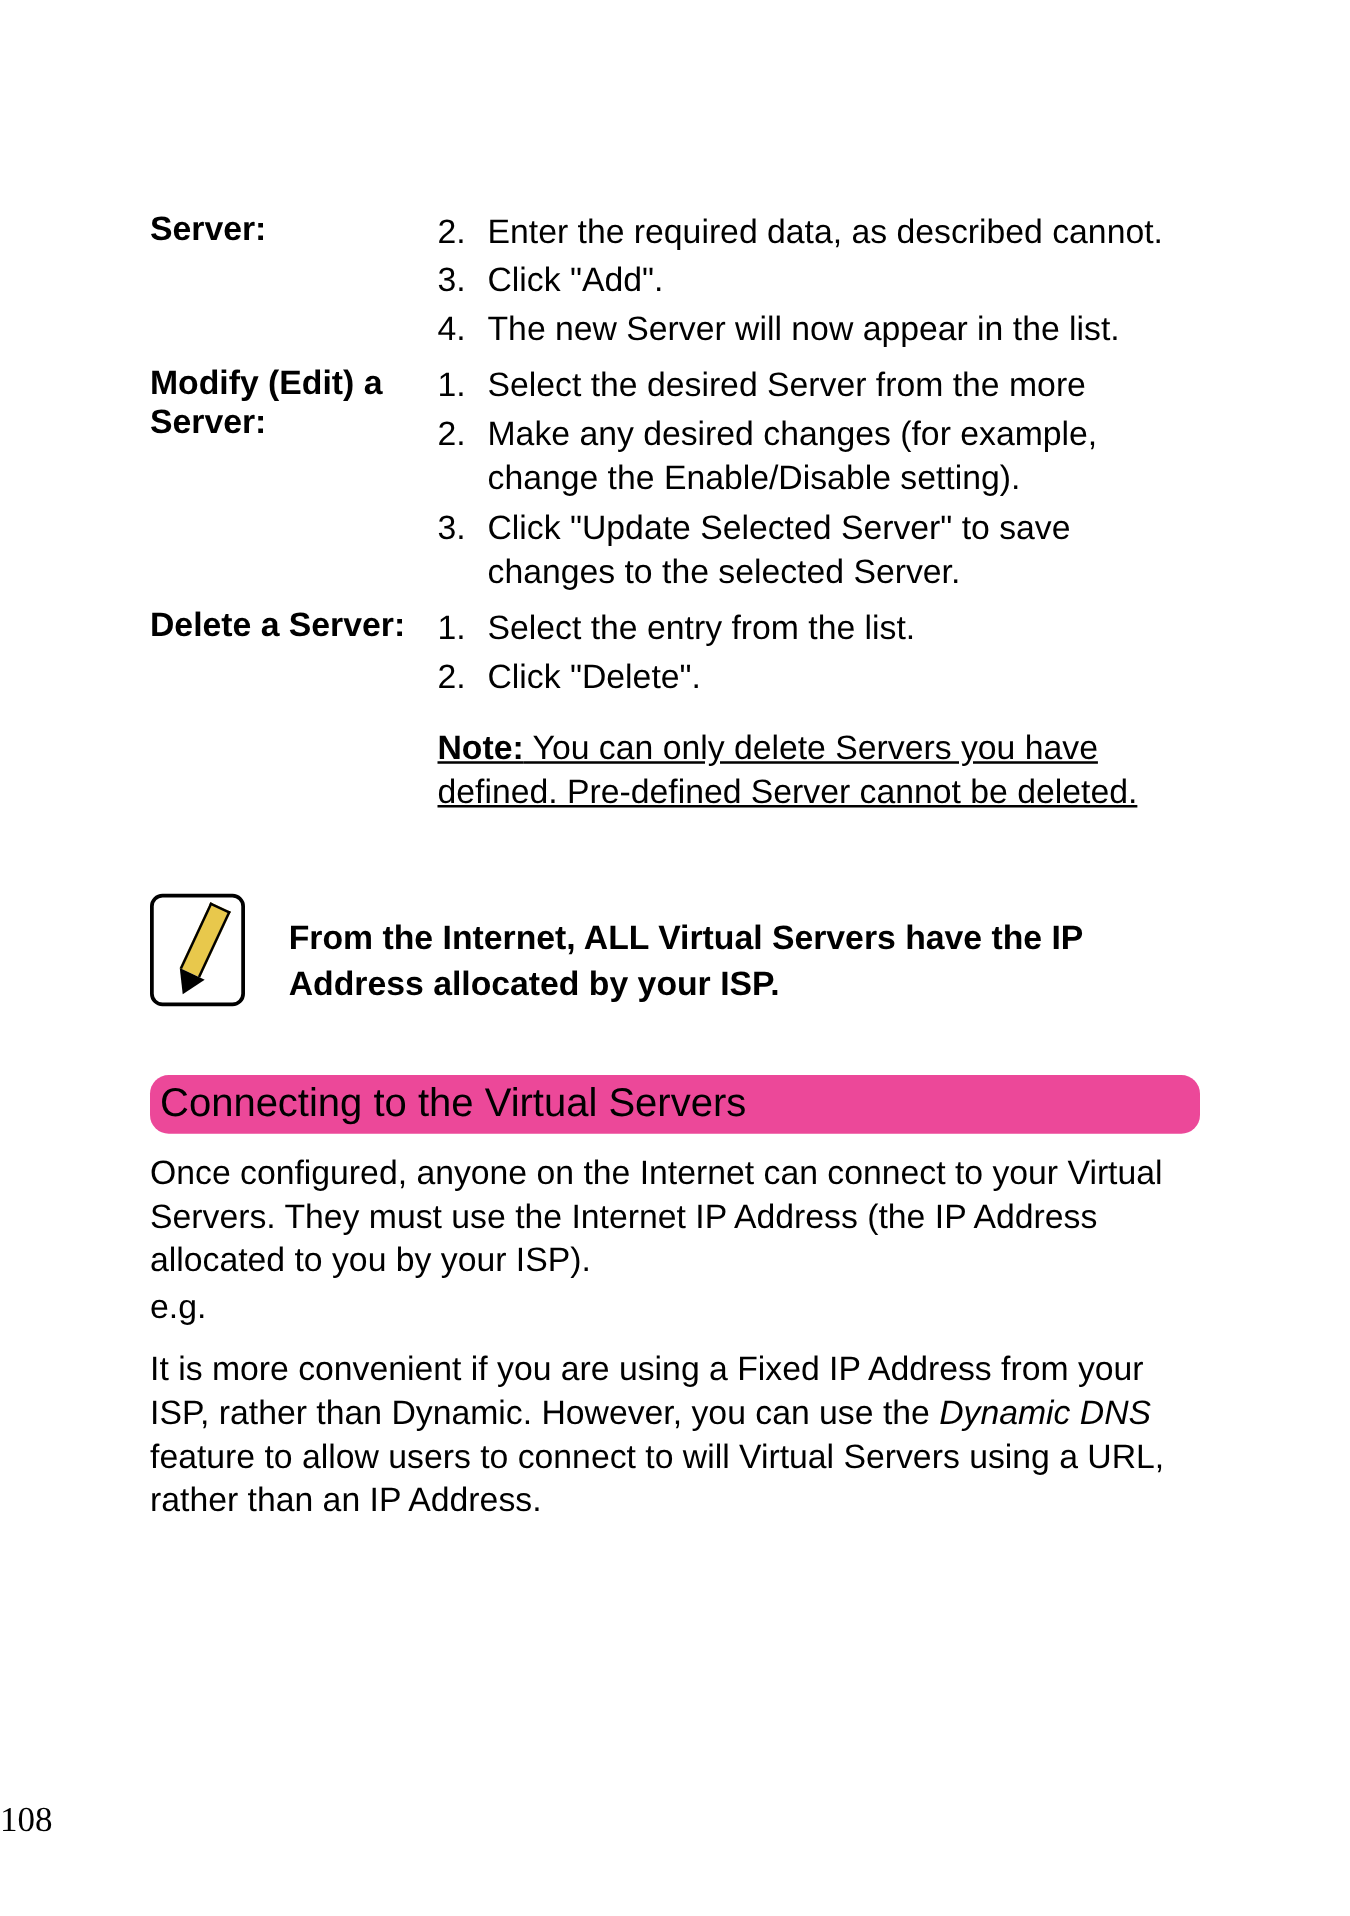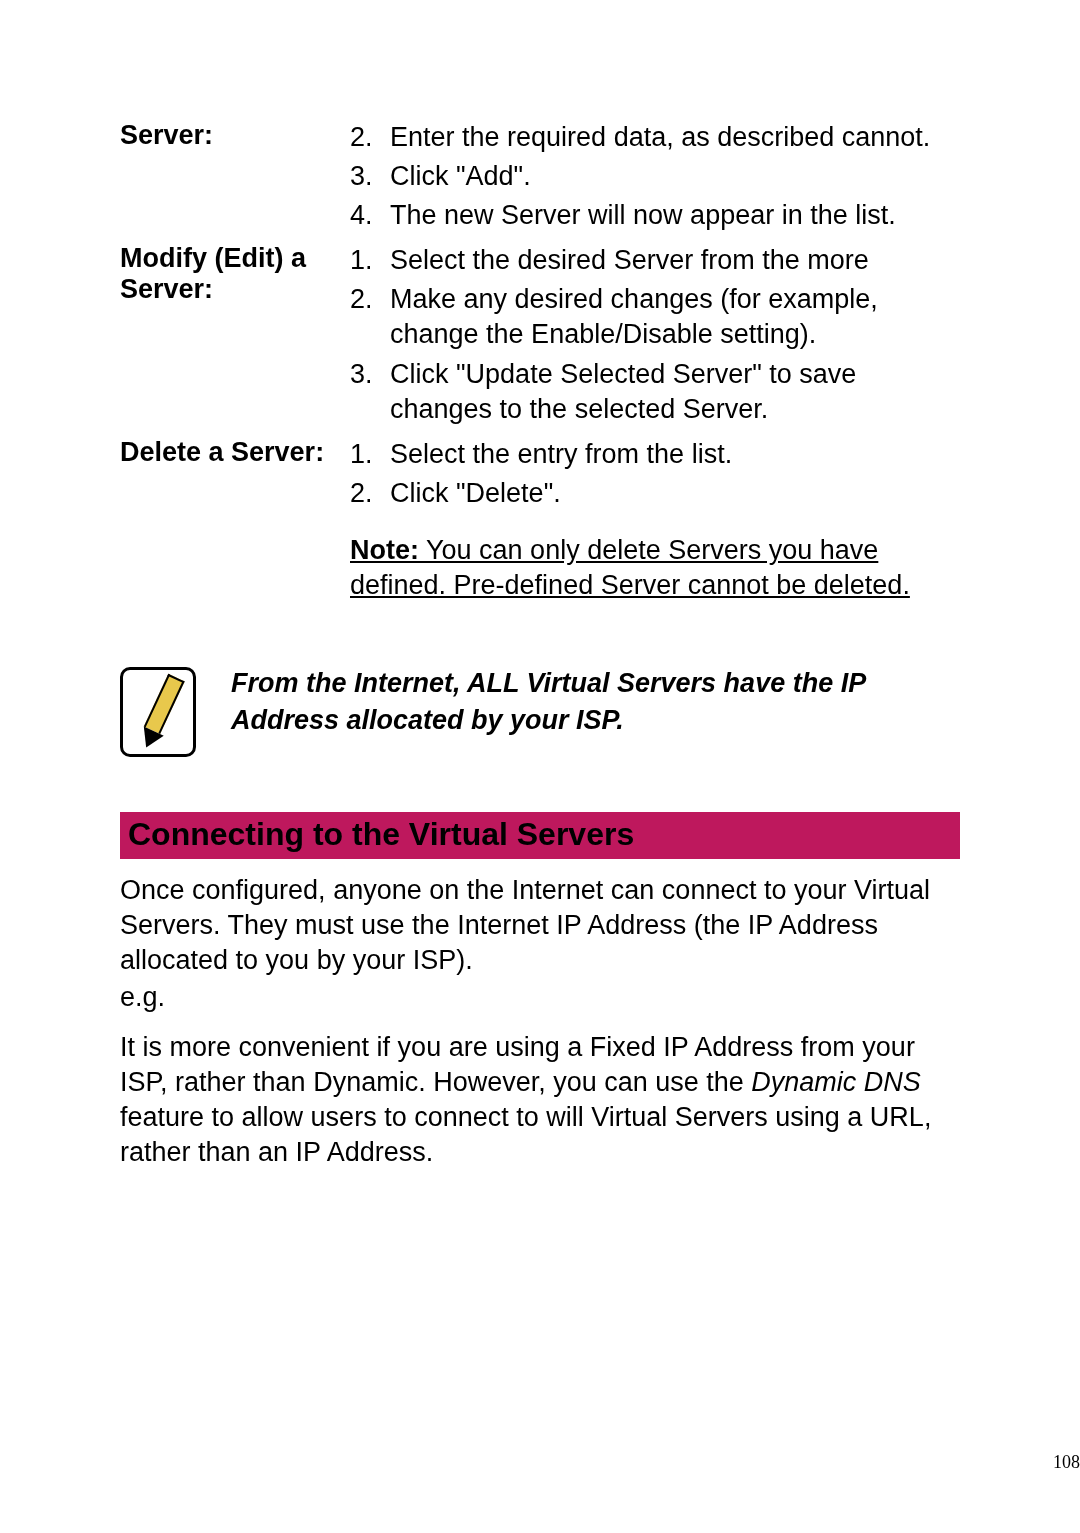--- a/index.html
+++ b/index.html
@@ -10,20 +10,21 @@
       font-family: Arial, Helvetica, sans-serif;
       font-size: 27px;
       color: #000;
       padding: 120px 120px 0 120px;
       position: relative;
     }
     .defs-table {
       width: 100%;
       border-collapse: collapse;
       margin-bottom: 50px;
+      margin-top: 48px;
     }
     .defs-table td {
       vertical-align: top;
       padding-bottom: 6px;
     }
     .defs-table td.label {
       width: 230px;
       font-weight: bold;
       padding-right: 10px;
     }
@@ -49,25 +50,24 @@
     }
     .note-para {
       margin-top: 22px;
       line-height: 1.3;
       text-decoration: underline;
     }
     .note-label { font-weight: bold; }
 
     .callout-row {
       display: flex;
-      align-items: flex-start;
+      align-items: flex-end;
       gap: 35px;
       margin-top: 30px;
       margin-bottom: 55px;
-      font-style: italic;
     }
     .icon-box {
       width: 76px;
       height: 90px;
       border: 3px solid #000;
       border-radius: 10px;
       position: relative;
       flex-shrink: 0;
       margin-top: 8px;
       background: #fff;
@@ -100,25 +100,26 @@
       border-top: 18px solid #000;
     }
     .callout-text {
       font-weight: bold;
       line-height: 1.35;
       flex: 1;
       padding-top: 6px;
     }
 
     .section-heading {
-      background: #be185d;
-      font-weight: bold;
+      background: #ec4899;
+      font-weight: normal;
       font-size: 32px;
       padding: 4px 8px 6px 8px;
       margin-bottom: 14px;
+      border-radius: 15px;
     }
 
     .body-para {
       line-height: 1.3;
       margin-bottom: 2px;
     }
     .eg-label { margin-top: 0; margin-bottom: 2px; }
 
     .example-lines {
       font-family: Arial, Helvetica, sans-serif;
@@ -127,23 +128,23 @@
       margin-bottom: 14px;
     }
 
     .ital { font-style: italic; text-align: center; }
 
     .page-num {
       position: absolute;
       bottom: 60px;
       left: 0;
       width: 100%;
-      text-align: right;
+      text-align: left;
       font-family: "Times New Roman", Times, serif;
-      font-size: 18px;
+      font-size: 28px;
     }
   </style>
 </head>
 <body>
 
 <table class="defs-table">
   <tbody>
       <tr>
     <td class="label">Server:</td>
     <td class="content">

